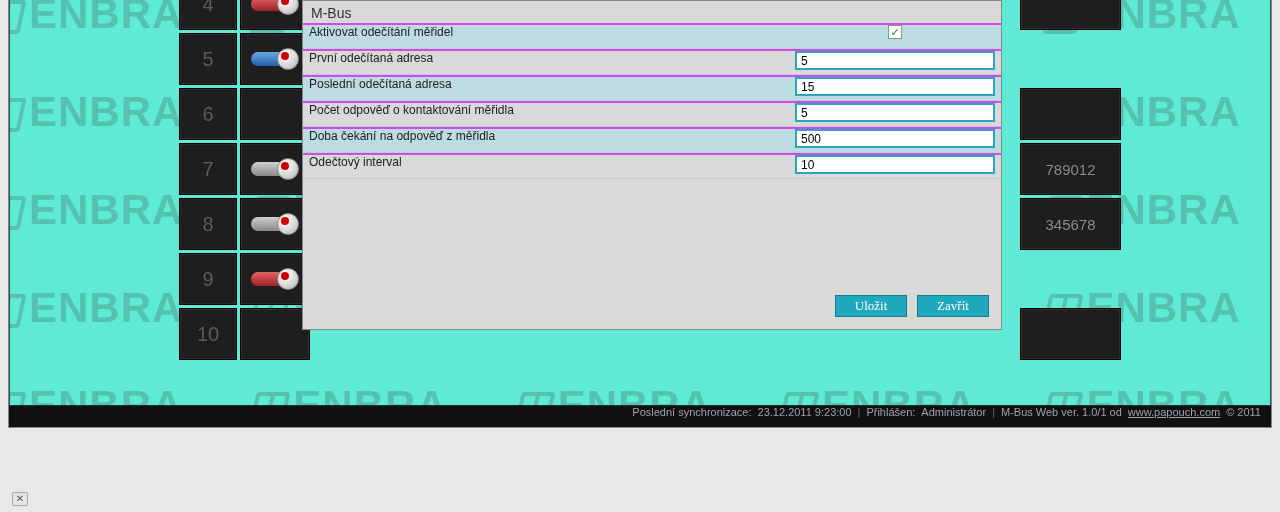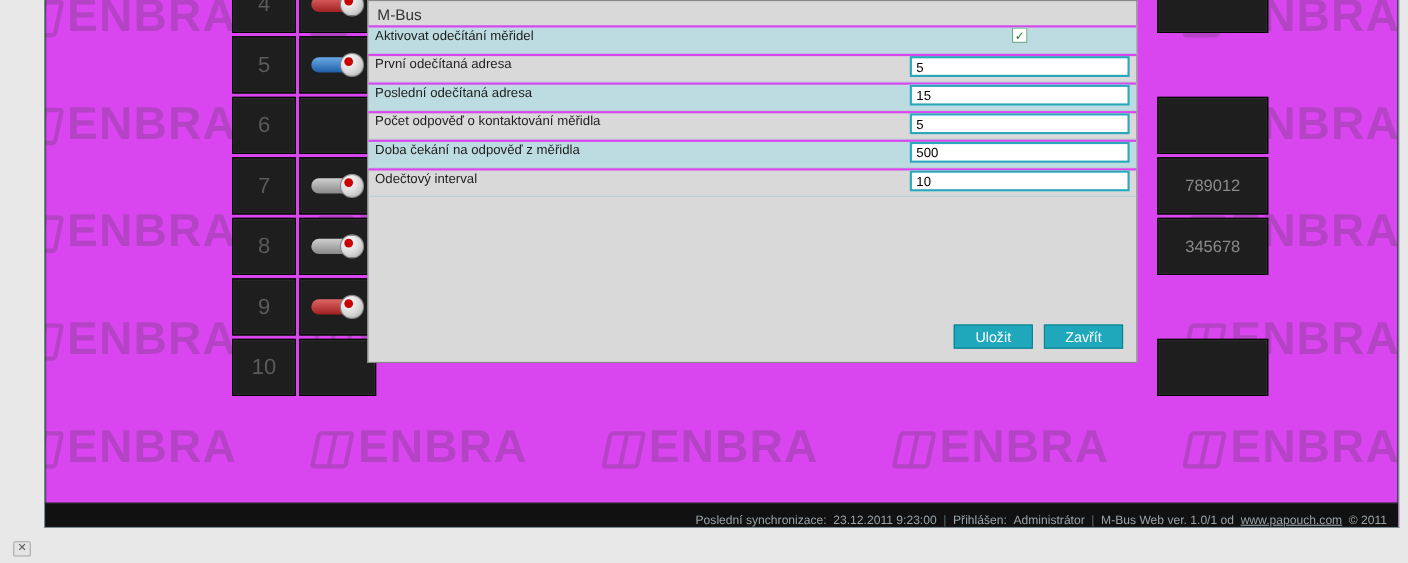--- a/index.html
+++ b/index.html
@@ -1,23 +1,22 @@
 <!DOCTYPE html>
 <html><head>
 <meta charset="utf-8">
 <style>
   * { box-sizing: border-box; margin: 0; padding: 0; }
   html, body { width: 1280px; height: 512px; overflow: hidden; font-family: Verdana, Arial, sans-serif; font-size: 12px; }
   .viewport { width: 1280px; height: 512px; background: #e8e8e8; position: relative; }
   .inner {
-    position: absolute; left: 8px; top: 0; right: 8px; height: 480px;
-    background: #d946ef; overflow: hidden; border: 1px solid #7a8a92;
+    position: absolute; left: 8px; top: 0; right: 8px; height: 428px;
+    background: #5eead4; overflow: hidden; border: 1px solid #7a8a92;
     border-top: none;
     box-shadow: inset 0 -1px 0 #3d4a52, inset 1px 0 0 #3d4a52, inset -1px 0 0 #3d4a52;
-    margin-left: 32px;
   }
   
   .wm { position: absolute; inset: 0; opacity: 0.22; pointer-events: none; }
   .wm-row { display: flex; gap: 70px; margin-left: -20px; }
   .wm span { color: #3a3a3a; font-family: Arial, sans-serif; font-size: 42px; font-weight: 700; letter-spacing: 1px; white-space: nowrap; }
   .wm-icon { display:inline-block; width:34px; height:34px; border:4px solid #3a3a3a; border-radius:4px; transform: skewX(-12deg); margin-right:6px; vertical-align:-6px; position:relative; }
   .wm-icon::after { content:""; position:absolute; left:11px; top:-4px; width:4px; height:34px; background:#3a3a3a; }
 
   
   .bg-table { position:absolute; left:170px; top:-22px; }
@@ -50,32 +49,32 @@
   }
   .dlg-title { padding:4px 8px 2px 8px; color:#333; font-size:14px; }
   .form-row { display:flex; height:26px; border-top:2px solid #d946ef; border-bottom:1px solid #b8cfd6; padding:0 6px; }
   .form-row.teal { background:#bcdce1; }
   .form-row label { flex:1; color:#222; font-size:12px; }
   .form-row .checkbox-wrap { width:200px; display:flex; justify-content:center; }
   .form-row input[type=text] {
     width:200px; height:19px; border:2px solid #2aa7bb; background:#fff; font-size:12px; padding:0 4px; color:#000;
   }
   .chk { width:14px; height:14px; border:1px solid #6a8; background:#fff; display:inline-flex; align-items:center; justify-content:center; font-size:11px; color:#2a7a2a; }
-  .dlg-buttons { position:absolute; right:12px; bottom:12px; display:flex; gap:10px; }
+  .dlg-buttons { position:absolute; right:12px; bottom:12px; display:flex; gap:10px;font-family:Liberation Serif, serif; }
   .btn {
     min-width:72px; height:22px; background:#1fa8bc; color:#fff; border:1px solid #0e7f90;
     font-size:13px; display:flex; align-items:center; justify-content:center; padding:0 16px;
     cursor:pointer;
   }
 
   
   .footer {
     position:absolute; left:0; right:0; bottom:0; height:22px;
     background:#111; color:#9aa4aa; font-size:11px;
-    display:flex; align-items:flex-end; justify-content:flex-end; padding:0 10px; gap:6px;
+    display:flex; align-items:flex-start; justify-content:flex-end; padding:0 10px; gap:6px;
     border-top:1px solid #2a2a2a;
   }
   .footer a { color:#9aa4aa; text-decoration:underline; }
   .footer .sep { color:#5a6a72; }
 
   .close-x {
     position:absolute; left:12px; bottom:6px; width:16px; height:14px;
     background:#e4e4e4; border:1px solid #a8a8a8; border-radius:2px;
     display:flex; align-items:center; justify-content:center;
     color:#555; font-size:10px; line-height:1;

